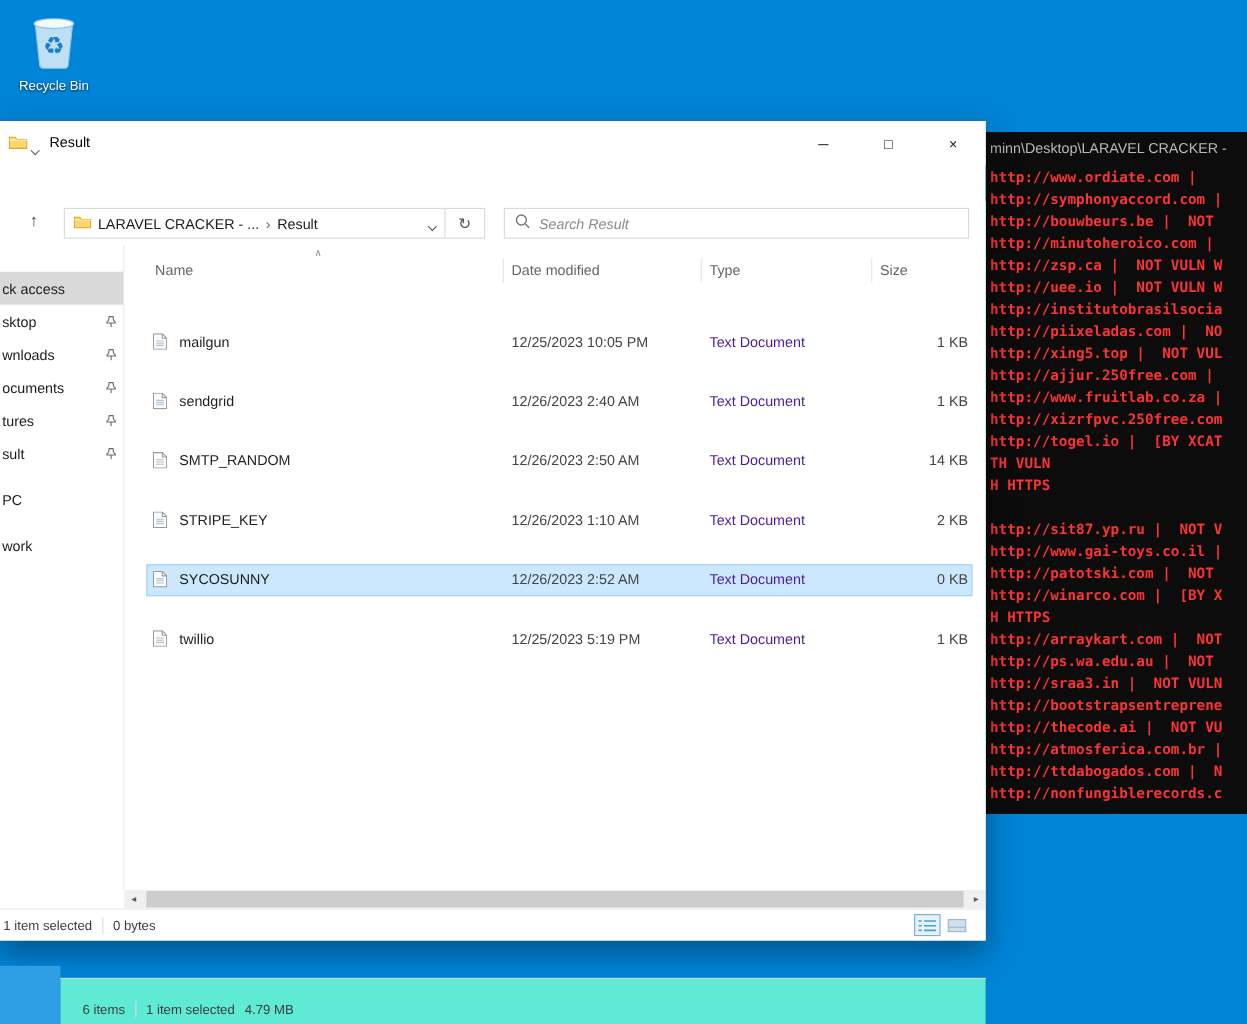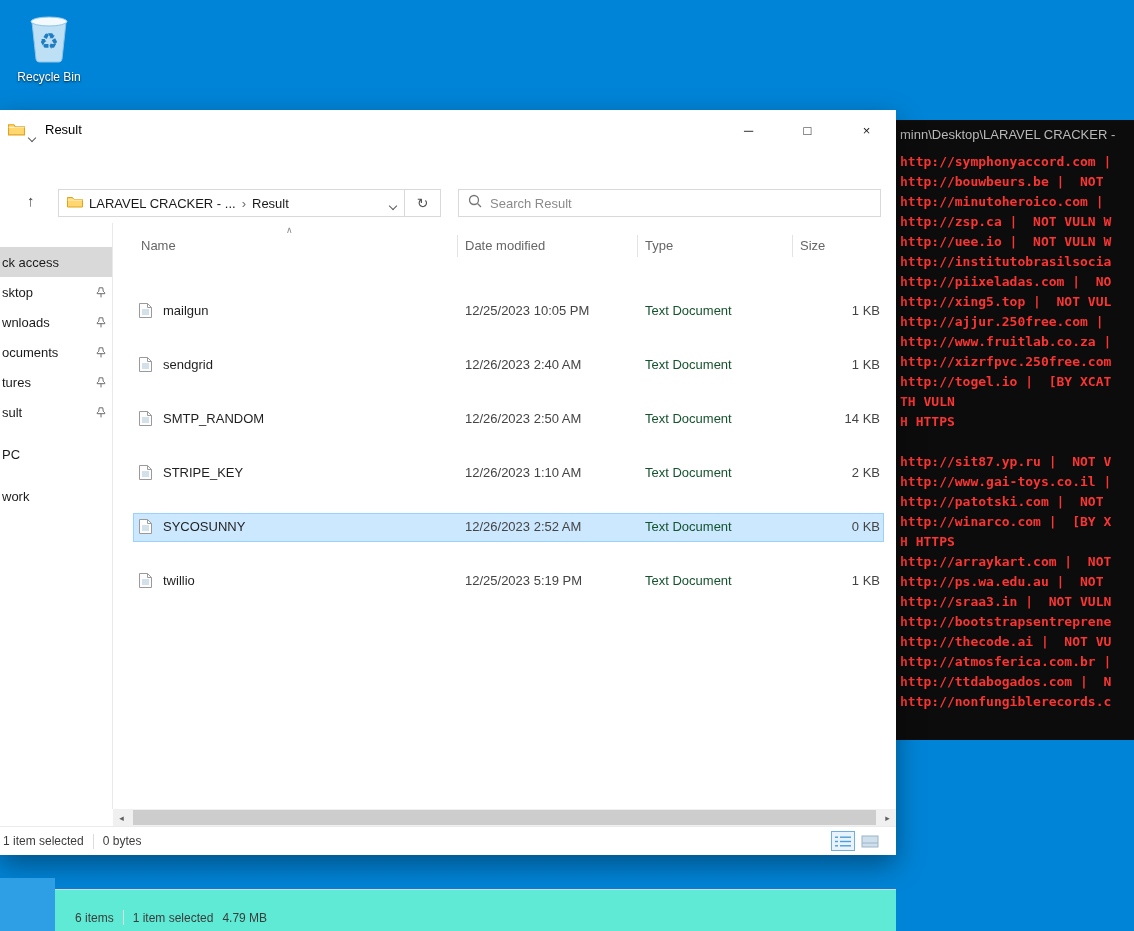--- a/index.html
+++ b/index.html
@@ -52,21 +52,21 @@
   .crumb-box { position:absolute; left:58px; top:6px; width:347px; height:28px;
     border:1px solid #d9d9d9; display:flex; align-items:center; padding:0 8px; font-size:13px; color:#1a1a1a; }
   .crumb-box .crumb { margin:0 6px 0 6px; white-space:nowrap; }
   .crumb-sep { color:#6b6b6b; font-size:13px; }
   .crumb-caret { margin-left:auto; padding-top:2px; }
   .refresh-btn { position:absolute; left:405px; top:6px; width:36px; height:28px; border:1px solid #d9d9d9;
     border-left:none; display:flex; align-items:center; justify-content:center; color:#555; font-size:14px; }
   .search-box { position:absolute; left:458px; top:6px; width:423px; height:28px; border:1px solid #d9d9d9;
     display:flex; align-items:center; padding:0 9px; background:#fff; }
   .search-box input { border:none; outline:none; flex:1; font-size:13px; color:#ec4899; margin-left:8px;
-    font-family:inherit; background:transparent; }
+    font-family:inherit; background:transparent;font-style:italic; }
   .search-box input::placeholder { color:#8a8a8a; }
 
   .main { position:absolute; top:113px; left:0; width:100%; height:586px; background:#fff; }
 
   .sidebar { position:absolute; left:0; top:0; width:113px; height:100%; border-right:1px solid #e9e9e9;
     padding-top:24px; }
   .side-item { height:30px; display:flex; align-items:center; font-size:13px; color:#1b1b1b;
     position:relative; padding-left:2px; }
   .side-item.highlight { background:#d9d9d9; }
   .side-item.gap { margin-top:12px; }
@@ -82,21 +82,21 @@
   .sort-indicator { position:absolute; left:172px; top:-8px; font-size:9px; color:#8a8a8a; }
 
   .rows { position:absolute; top:47px; left:0; right:0; }
   .row { position:relative; height:27px; font-size:13px; color:#1f1f1f;margin-top:27px; }
   .row.selected::before { content:""; position:absolute; left:19px; top:0; width:749px; height:27px;
     background:var(--selection-fill,#cce8ff); border:1px solid var(--selection-border,#99d1ff); }
   .row > span { position:absolute; top:6px; z-index:1; }
   .cell-icon { left:25px; top:6px; }
   .cell-name { left:49px; }
   .cell-date { left:351px; color:#444; }
-  .cell-type { left:531px; color:#14532d; }
+  .cell-type { left:531px; color:#4c1d95; }
   .cell-size { left:666px; width:100px; text-align:right; color:#444; }
 
   .hscroll { position:absolute; left:113px; right:0; top:699px; height:17px; background:#f0f0f0; }
   .scroll-arrow { position:absolute; top:0; width:17px; height:17px; display:flex; align-items:center;
     justify-content:center; color:#5f5f5f; font-size:9px; }
   .scroll-arrow.left { left:0; } .scroll-arrow.right { right:0; }
   .scroll-thumb { position:absolute; left:20px; top:1px; width:743px; height:15px; background:#cdcdcd; }
 
   .statusbar { position:absolute; left:0; bottom:0; width:100%; height:29px; border-top:1px solid #ebebeb;
     background:#fff; font-size:12px; color:#3c3c3c; }
@@ -124,20 +124,21 @@
       <path d="M9 16 h34 l-4 37 q-0.5 3 -3 3 h-20 q-2.5 0 -3 -3 z" fill="#dff0fa" fill-opacity="0.85" stroke="#8fc3e8"></path>
       <ellipse cx="26" cy="15.5" rx="18" ry="4.5" fill="#f2fafe" stroke="#8fc3e8"></ellipse>
       <text x="26" y="43" text-anchor="middle" font-size="22" fill="#1f7ec2">♻</text>
     </svg>
     <div class="rb-label">Recycle Bin</div>
   </div>
 
   <div class="console">
     <div class="console-title">minn\Desktop\LARAVEL CRACKER -</div>
     <div class="console-body">
+      <div class="console-line">http://www.ordiate.com |</div>
         <div class="console-line">http://symphonyaccord.com |</div>
         <div class="console-line">http://bouwbeurs.be |  NOT</div>
         <div class="console-line">http://minutoheroico.com |</div>
         <div class="console-line">http://zsp.ca |  NOT VULN W</div>
         <div class="console-line">http://uee.io |  NOT VULN W</div>
         <div class="console-line">http://institutobrasilsocia</div>
         <div class="console-line">http://piixeladas.com |  NO</div>
         <div class="console-line">http://xing5.top |  NOT VUL</div>
         <div class="console-line">http://ajjur.250free.com |</div>
         <div class="console-line">http://www.fruitlab.co.za |</div>

